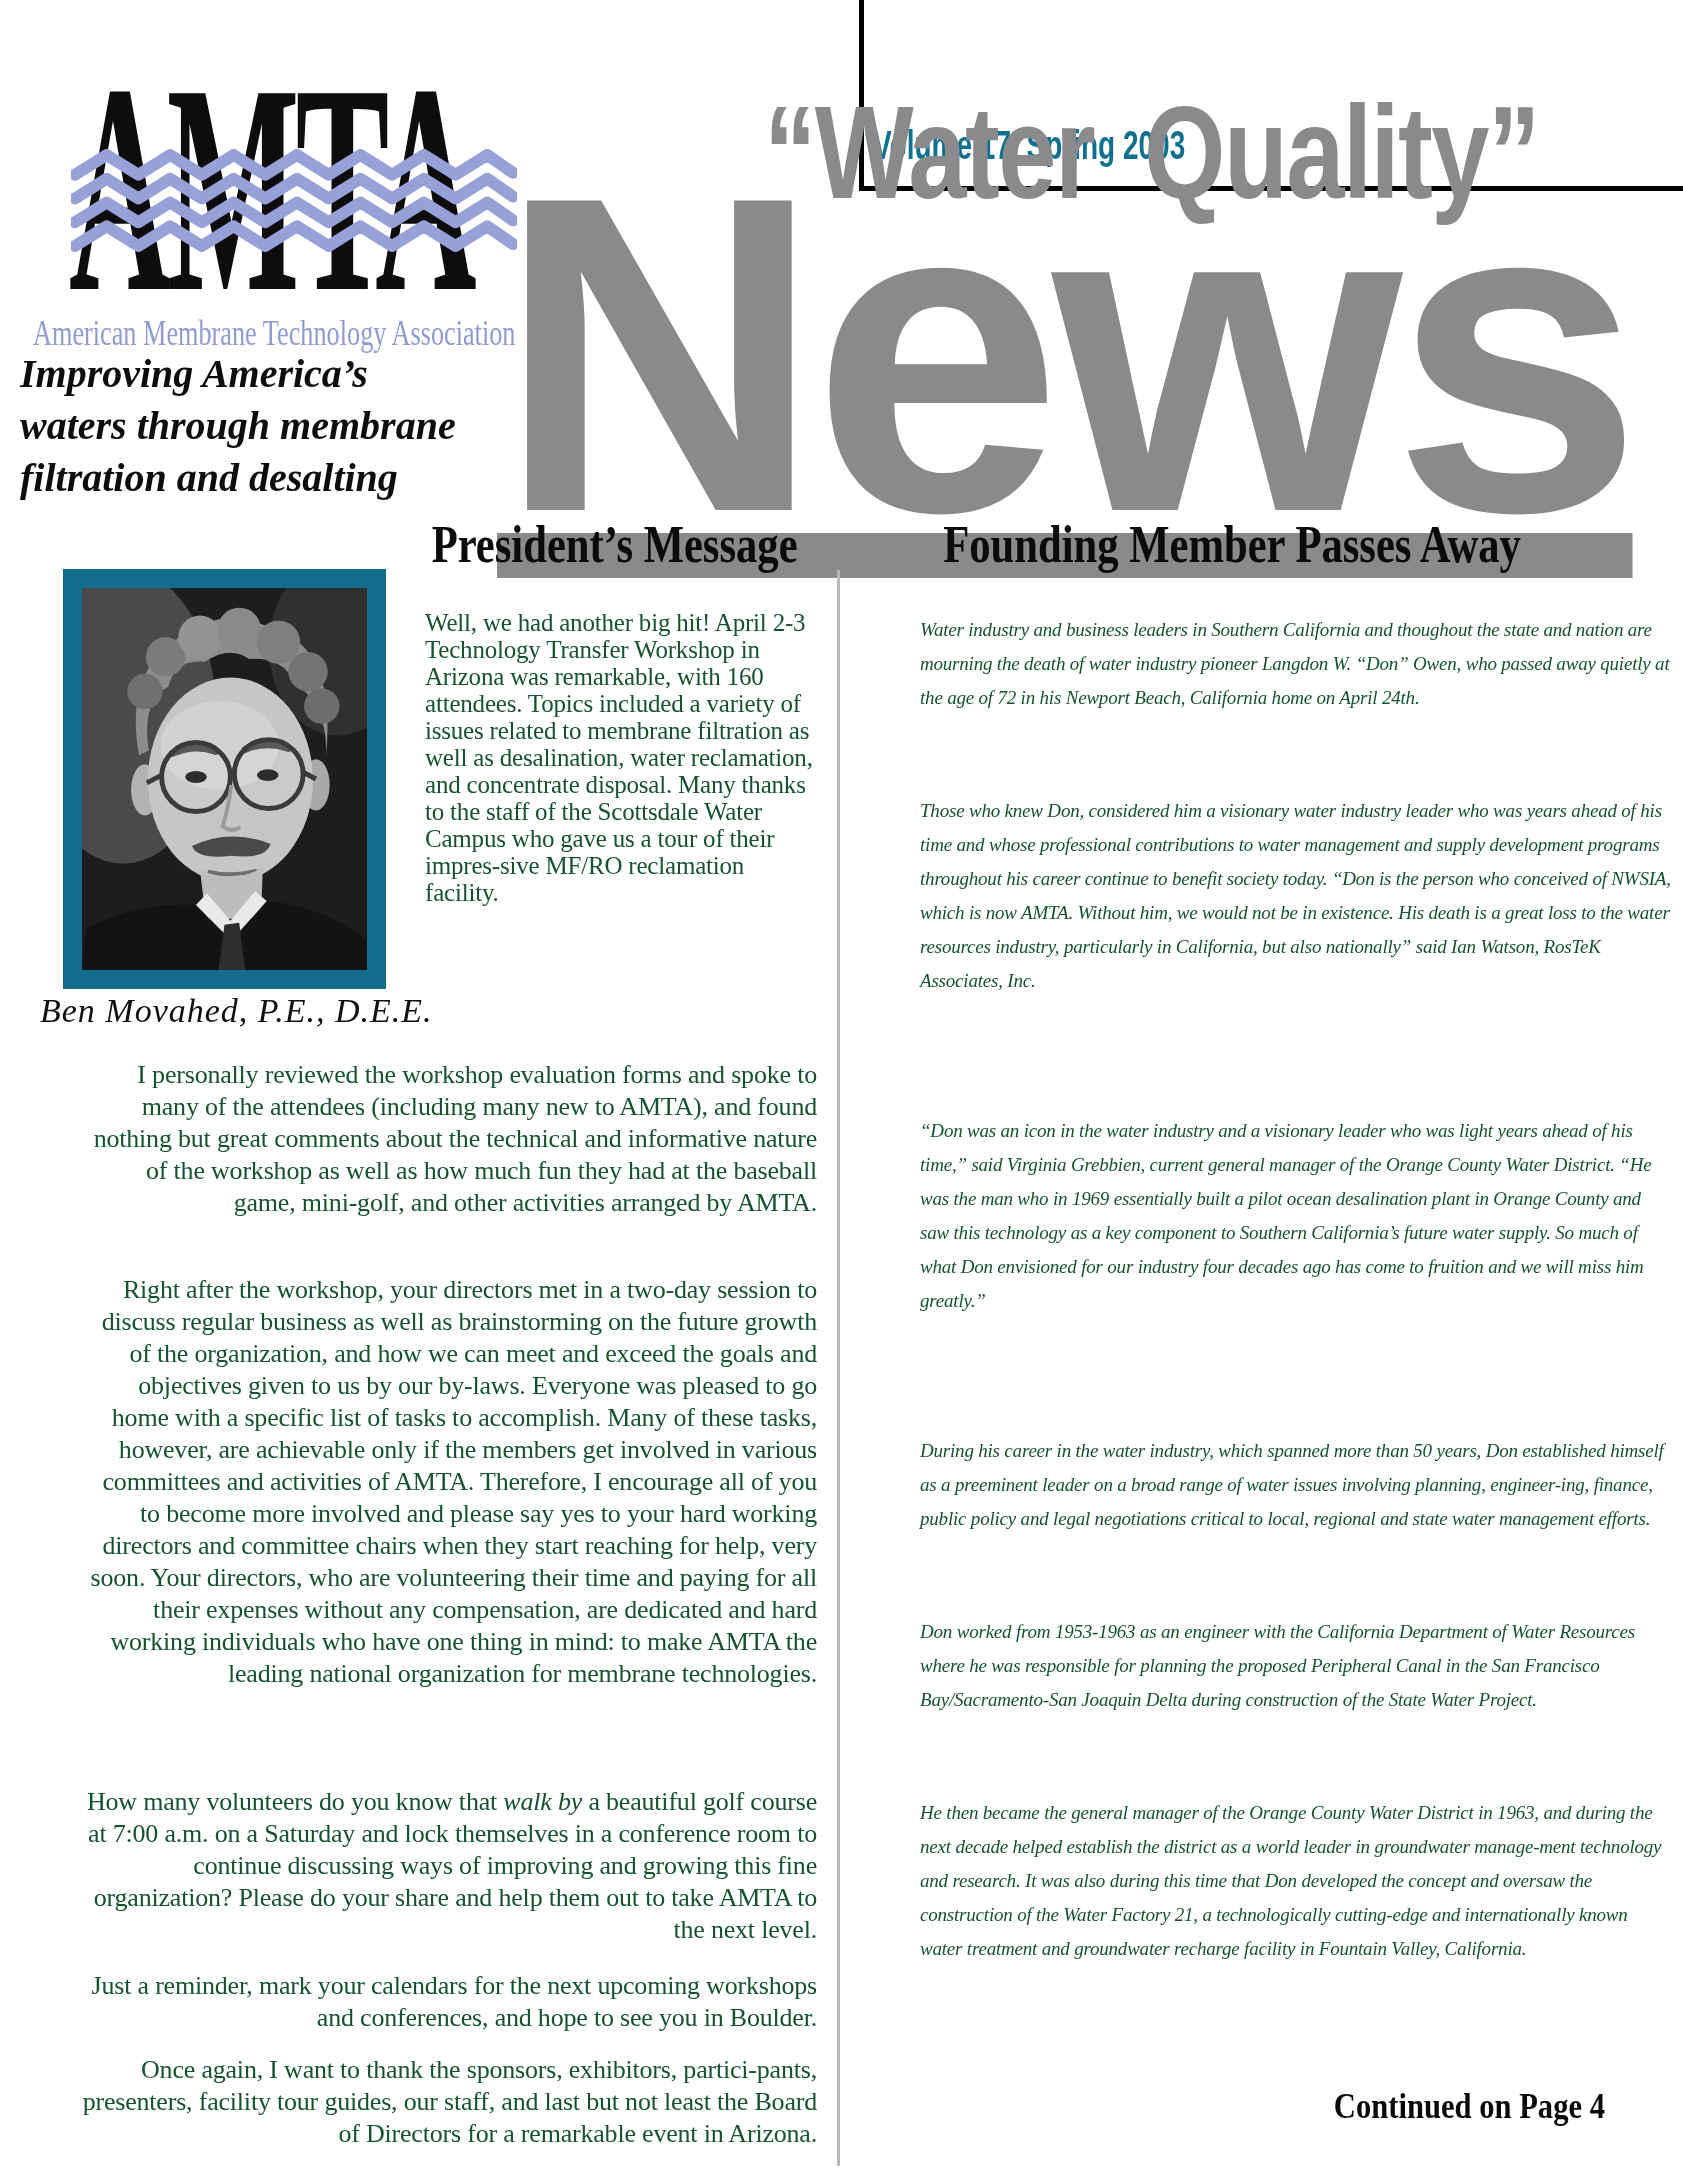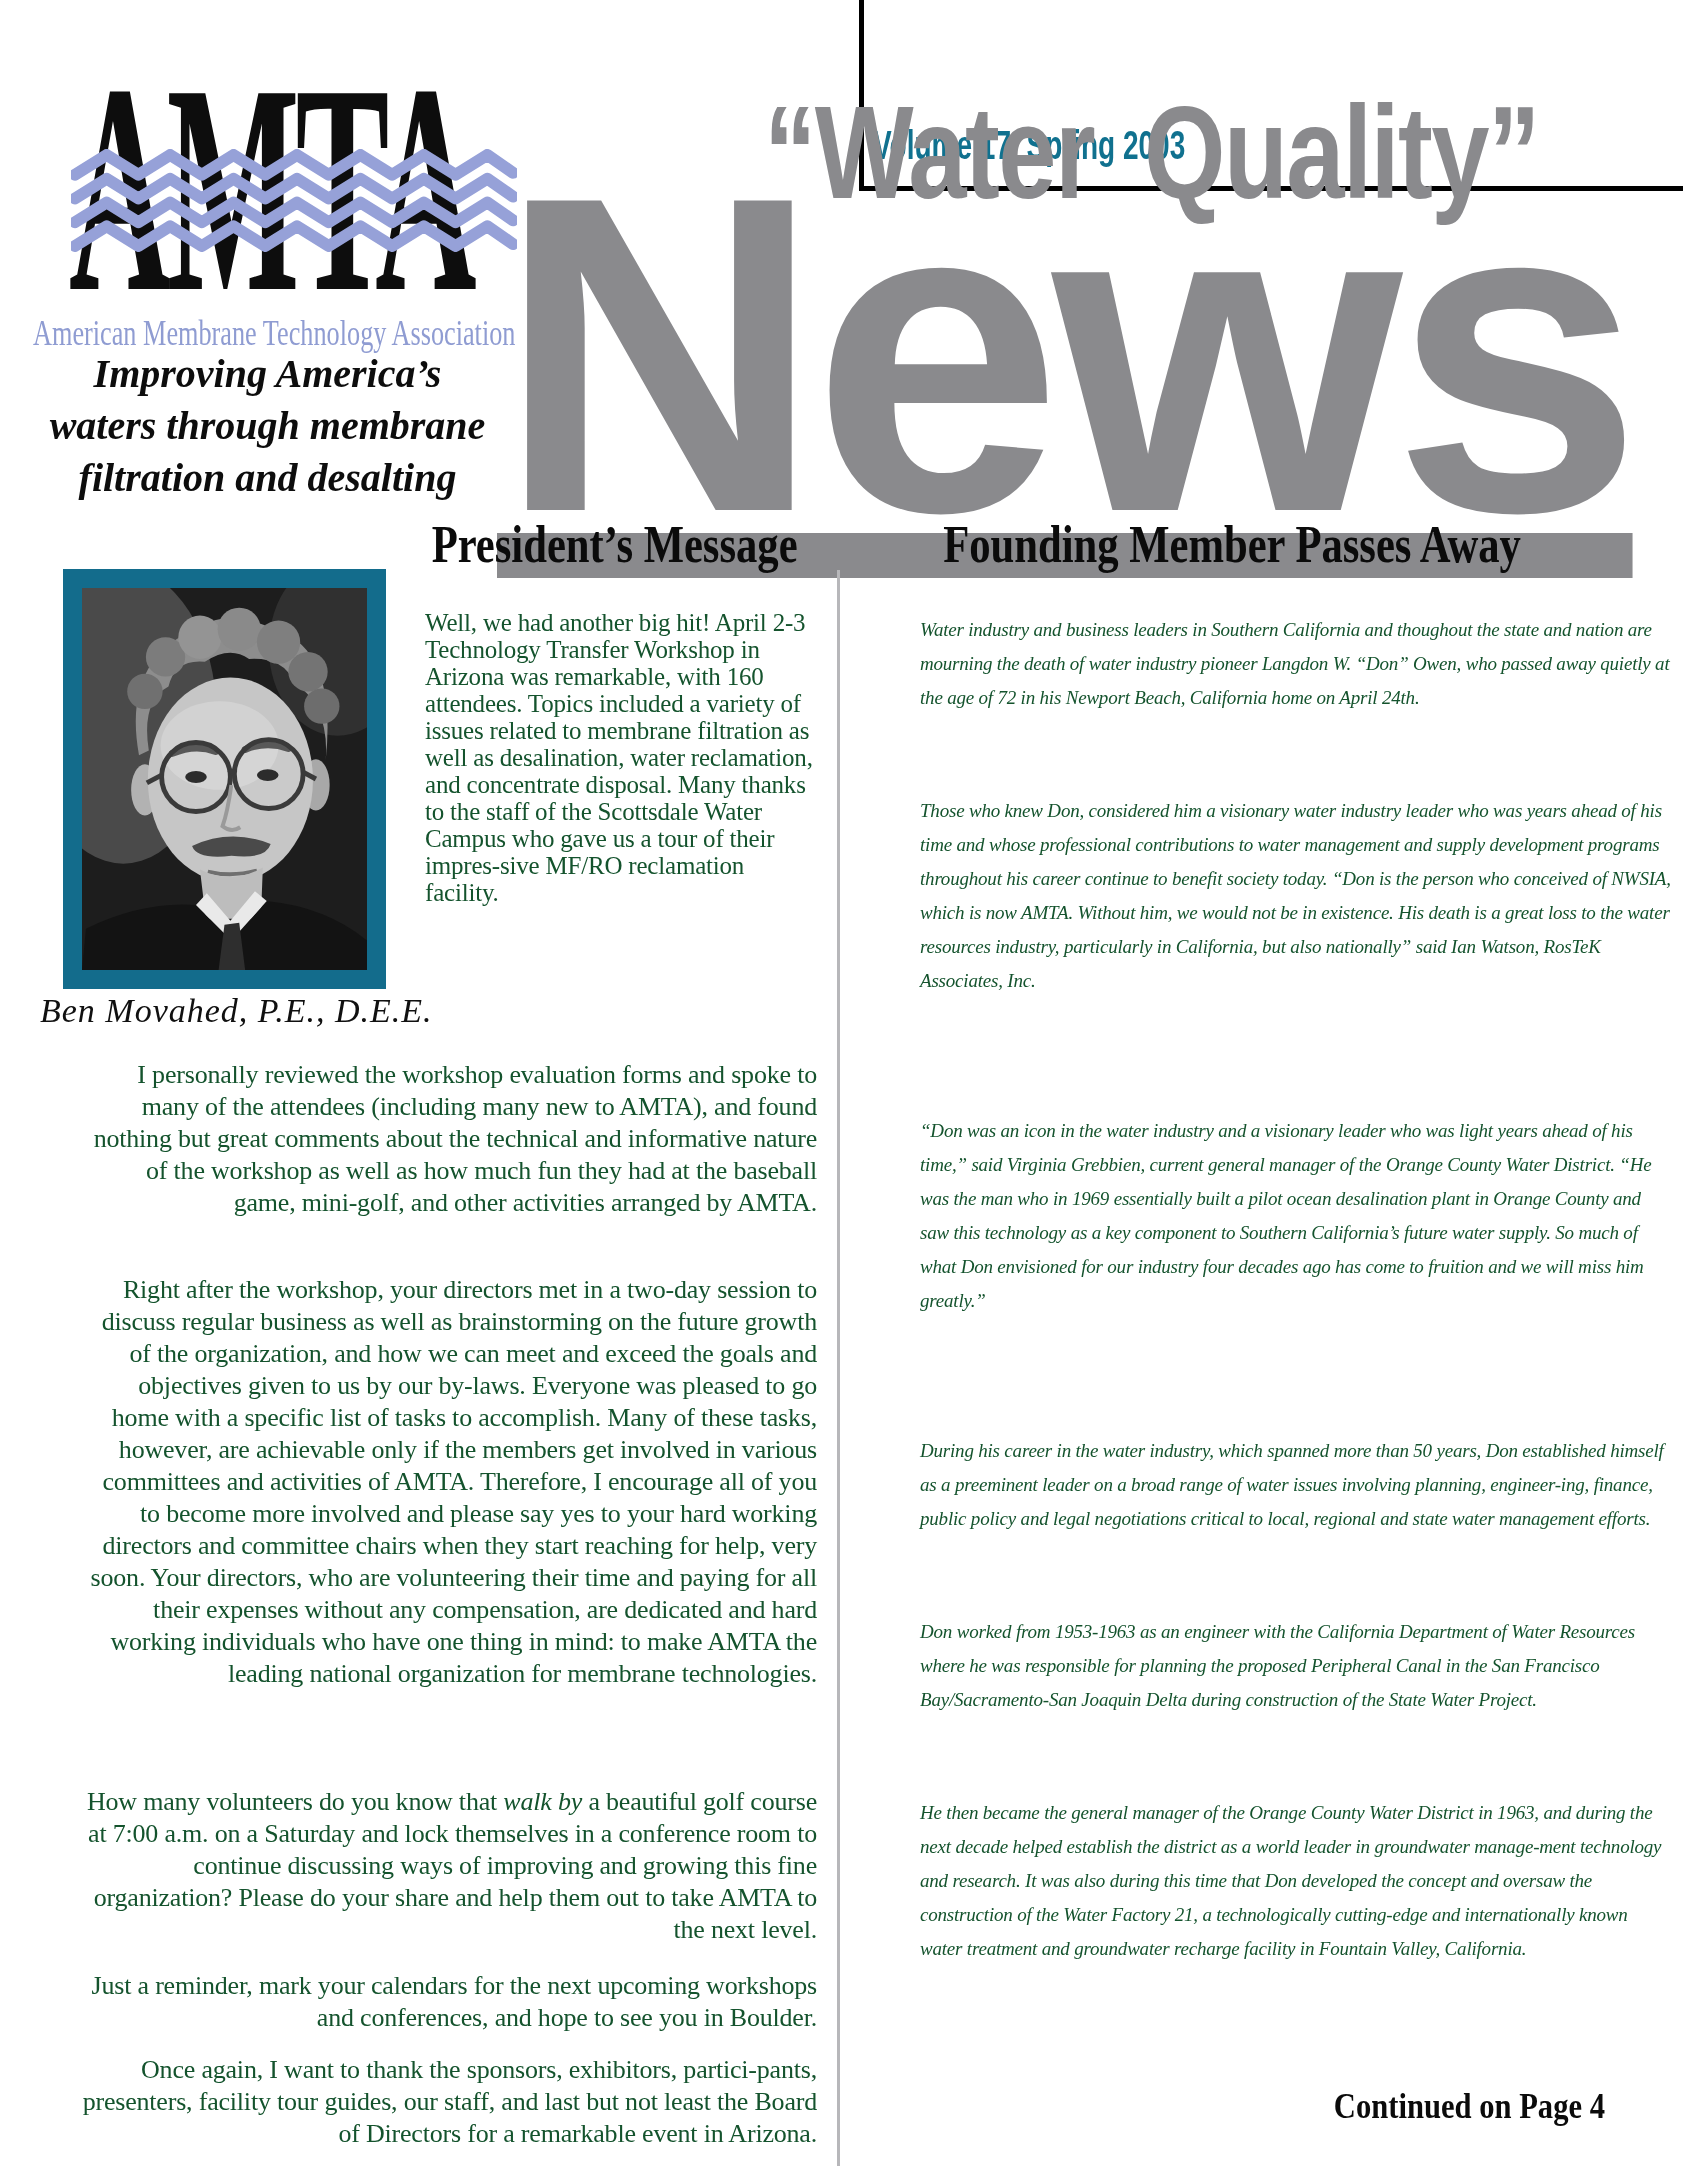--- a/index.html
+++ b/index.html
@@ -14,21 +14,21 @@
     left:69px;top:39px;font-size:299px;line-height:1;font-weight:bold;
     letter-spacing:-8px;color:#0d0d0d;transform:scaleX(.47);transform-origin:left top;
     white-space:nowrap;
   }
   #waves{left:71px;top:149px;width:446px;height:103px;}
   #assoc-name{
     left:33px;top:316px;font-size:35px;line-height:1;color:#8f9cd2;
     transform:scaleX(.75);transform-origin:left top;white-space:nowrap;
   }
   #tagline{
-    left:20px;top:348px;width:495px;text-align:center;
+    left:20px;top:348px;width:495px;text-align:left;
     font-size:40px;line-height:52px;font-weight:bold;font-style:italic;color:#0d0d0d;
   }
   #issue-vline{left:859px;top:0;width:5px;height:188px;background:#000;}
   #issue-hline{left:859px;top:186px;width:824px;height:5px;background:#000;}
   #issue-label{
     left:873px;top:125px;font-family:"Liberation Sans",sans-serif;font-weight:bold;
     font-size:40px;line-height:1;color:#10718f;transform:scaleX(.7);transform-origin:left top;
     white-space:nowrap;
   }
   #quoted-title{

